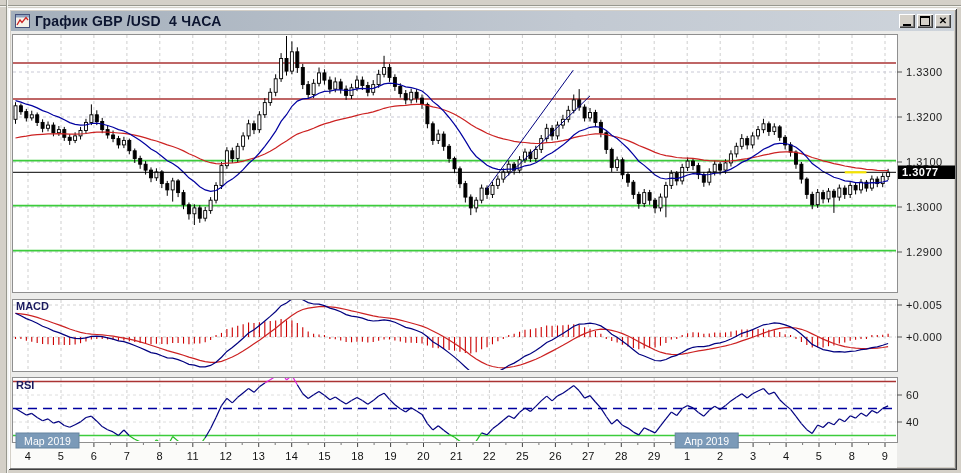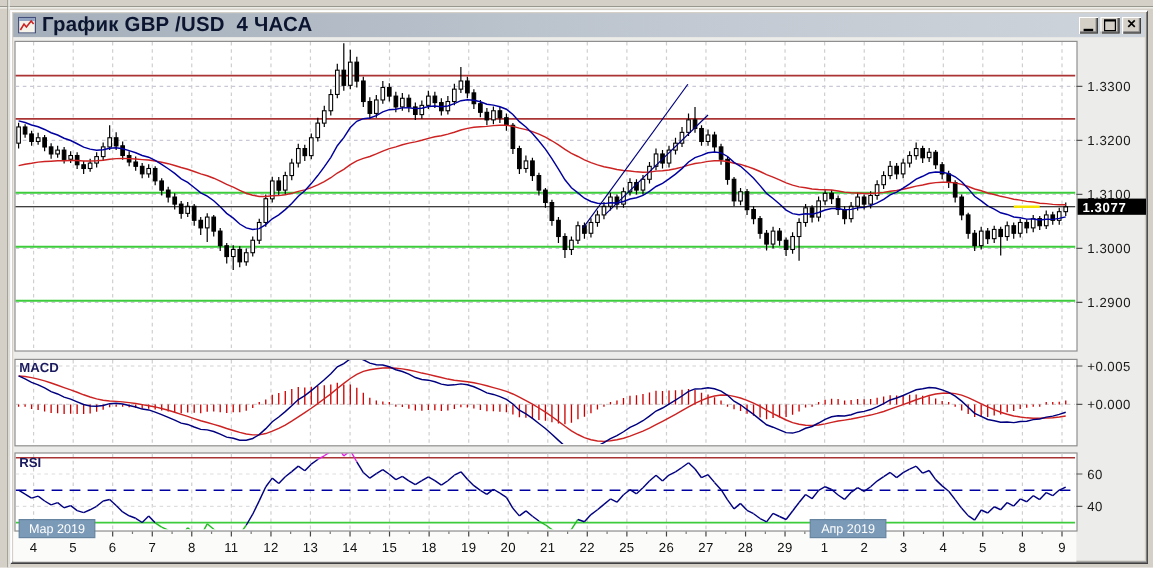--- a/index.html
+++ b/index.html
@@ -9,21 +9,21 @@
   .edge-h2{position:absolute;left:0;top:6px;width:961px;height:1px;background:#f4f4f0}
   .edge-v1{position:absolute;left:6px;top:0;width:1px;height:473px;background:#98988f}
   .edge-v2{position:absolute;left:7px;top:0;width:1px;height:473px;background:#f4f4f0}
   .win{position:absolute;left:8px;top:8px;width:949px;height:462px;background:#d4d0c8;
        box-shadow:inset 1px 1px 0 #f6f7f8,inset -1px -1px 0 #404040,
                   inset 2px 2px 0 #ffffff,inset -2px -2px 0 #808080}
   .titlebar{position:absolute;left:3px;top:3px;right:3px;height:20px;
        background:linear-gradient(90deg,#a4afbb 0%,#c2c9d2 60%,#ced4db 100%);
        display:flex;align-items:center;padding:0 2px;box-sizing:border-box}
   .title-icon{width:15px;height:14px;margin-left:2px;flex:0 0 auto}
-  .title-text{flex:1;font-size:17px;font-weight:bold;color:#0c1530;margin-left:5px;
+  .title-text{flex:1;font-size:14px;font-weight:bold;color:#0c1530;margin-left:5px;
        white-space:pre;letter-spacing:.2px;overflow:hidden}
   .btns{display:flex;gap:2px;margin-right:1px}
   .btn{width:16px;height:14px;background:#d4d0c8;position:relative;cursor:default;
        box-shadow:inset 1px 1px 0 #ffffff,inset -1px -1px 0 #404040,inset -2px -2px 0 #808080;
        display:flex;align-items:center;justify-content:center}
   .g-min{width:8px;height:2px;background:#000;margin-top:7px}
   .g-max{width:8px;height:7px;border:1px solid #000;border-top-width:2px}
   .g-close{font-size:10px;font-weight:bold;color:#000;line-height:10px}
   .client{position:absolute;left:3px;top:23px;right:3px;bottom:3px;background:#ececea}
   .ema-label{position:absolute;top:37px;font-size:11px;font-weight:bold;letter-spacing:.2px;white-space:pre}

